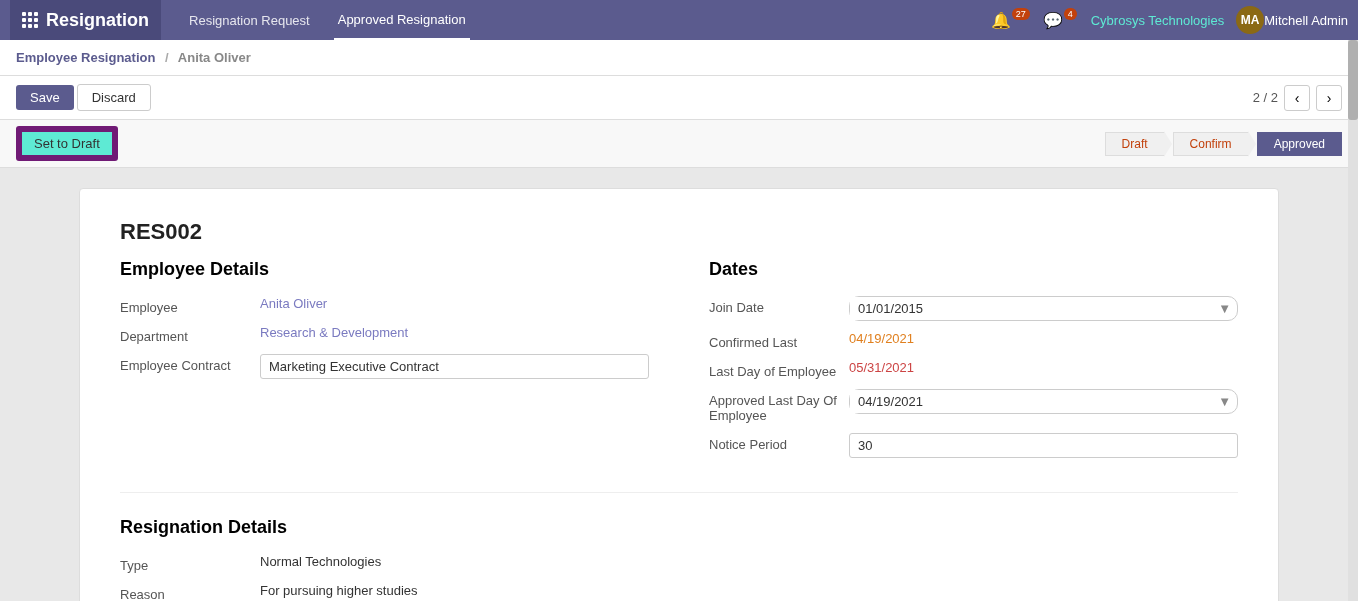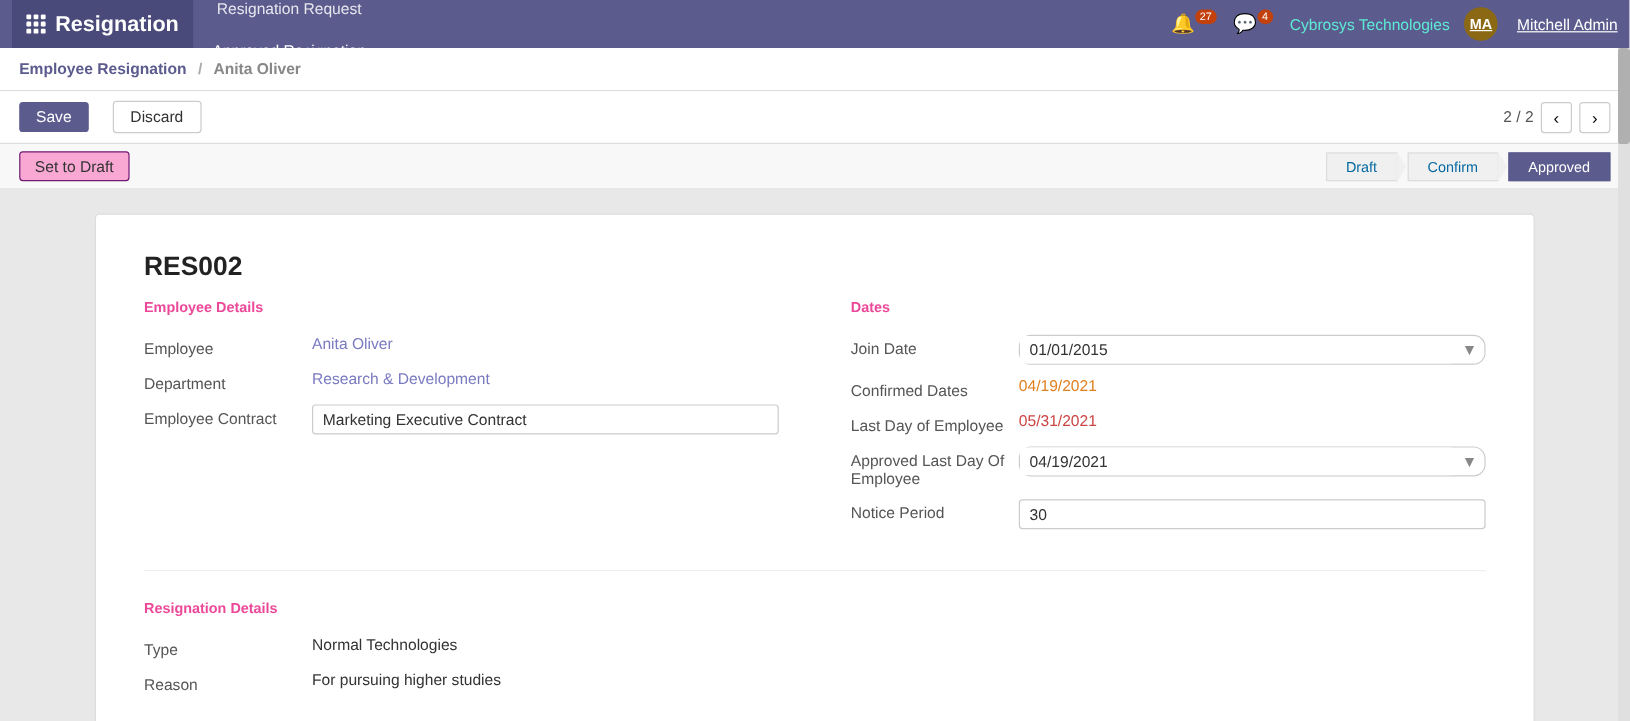--- a/index.html
+++ b/index.html
@@ -32,23 +32,22 @@
       height: 16px;
     }
     .navbar-brand .grid-icon span {
       background: white;
       border-radius: 1px;
     }
     .navbar-nav {
       display: flex;
       align-items: center;
       gap: 20px;
-      margin-left: 12px;
+      margin-left: 24px;
       height: 100%;
-      flex-direction: column;
     }
     .navbar-nav a {
       color: rgba(255,255,255,0.85);
       text-decoration: none;
       font-size: 13px;
       padding: 0 4px;
       height: 100%;
       display: flex;
       align-items: center;
     }
@@ -81,24 +80,23 @@
       top: -6px;
       left: -2px;
     }
     .navbar-company {
       color: #5eead4;
       font-size: 13px;
     }
     .navbar-user {
       display: flex;
       align-items: center;
-      gap: 16px;
-      color: white;
-      font-size: 13px;
-      text-decoration: underline;
+      gap: 0;
+      color: white;
+      font-size: 13px;
     }
     .avatar {
       width: 28px;
       height: 28px;
       border-radius: 50%;
       background: #8b6914;
       display: flex;
       align-items: center;
       justify-content: center;
       color: white;
@@ -120,21 +118,21 @@
     }
     .breadcrumb-bar .sep { margin: 0 6px; color: #aaa; }
 
     
     .toolbar {
       background: white;
       padding: 8px 16px;
       border-bottom: 1px solid #ddd;
       display: flex;
       align-items: center;
-      gap: 20px;
+      gap: 3px;
     }
     .btn-save {
       background: #5b5b8e;
       color: white;
       border: none;
       padding: 5px 14px;
       border-radius: 3px;
       cursor: pointer;
       font-size: 13px;
     }
@@ -170,37 +168,37 @@
     
     .status-bar {
       background: #f8f8f8;
       border-bottom: 1px solid #ddd;
       padding: 6px 16px;
       display: flex;
       align-items: center;
       gap: 0;
     }
     .btn-set-draft {
-      background: #f9a8d4;
-      border: 1px solid #701a75;
+      background: #5eead4;
+      border: 6px solid #701a75;
       padding: 4px 12px;
       border-radius: 3px;
       cursor: pointer;
       font-size: 13px;
       color: #333;
     }
     .status-pipeline {
       margin-left: auto;
       display: flex;
       align-items: center;
     }
     .status-step {
       padding: 4px 16px;
       font-size: 12px;
-      color: #0369a1;
+      color: #c2410c;
       background: #f0f0f0;
       border: 1px solid #ddd;
       position: relative;
       cursor: pointer;
     }
     .status-step.active {
       background: #5b5b8e;
       color: white;
       border-color: #5b5b8e;
     }
@@ -246,23 +244,23 @@
       gap: 60px;
     }
     .form-section-left {
       flex: 1;
     }
     .form-section-right {
       flex: 1;
     }
 
     .section-title {
-      font-size: 12px;
+      font-size: 18px;
       font-weight: bold;
-      color: #ec4899;
+      color: #000000;
       margin-bottom: 16px;
     }
 
     .field-row {
       display: flex;
       align-items: flex-start;
       margin-bottom: 10px;
     }
     .field-label {
       width: 140px;
@@ -434,21 +432,21 @@
           <div class="field-label">Join Date</div>
           <div class="field-value">
             <div class="date-input">
               <input type="text" value="01/01/2015" style="">
               <span class="cal-icon">▼</span>
             </div>
           </div>
         </div>
 
         <div class="field-row">
-          <div class="field-label">Confirmed Dates</div>
+          <div class="field-label">Confirmed Last</div>
           <div class="field-value orange">04/19/2021</div>
         </div>
 
         <div class="field-row">
           <div class="field-label">Last Day of Employee</div>
           <div class="field-value red">05/31/2021</div>
         </div>
 
         <div class="field-row">
           <div class="field-label">Approved Last Day Of Employee</div>

